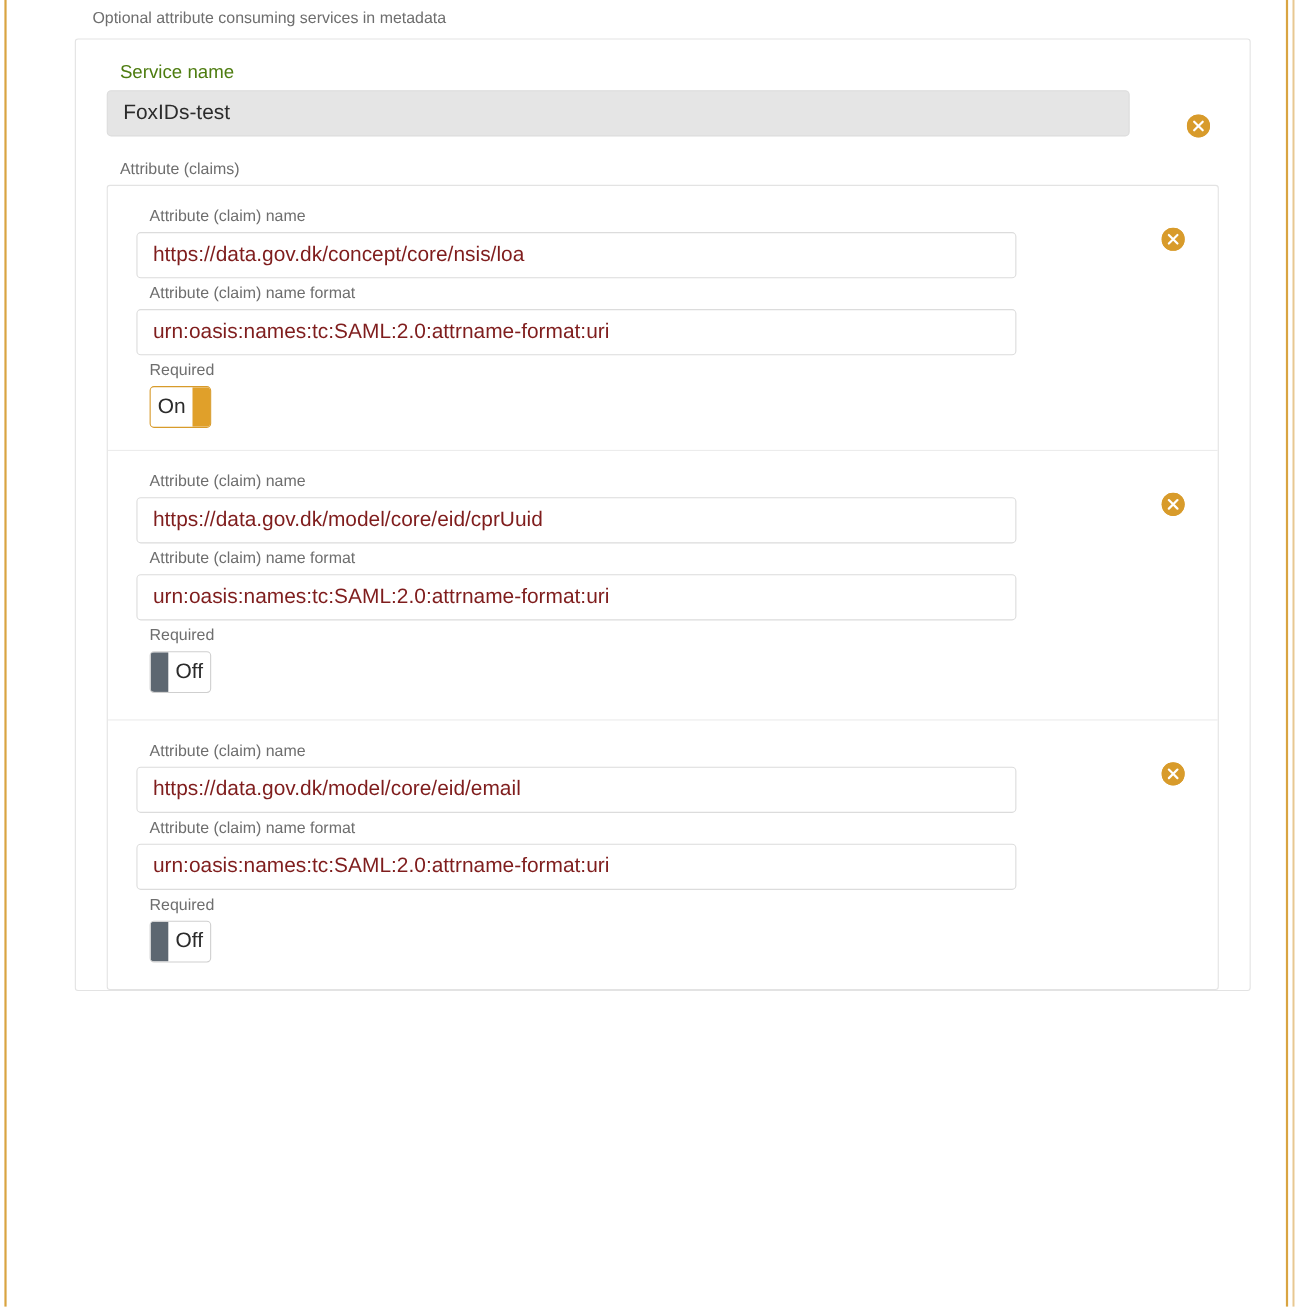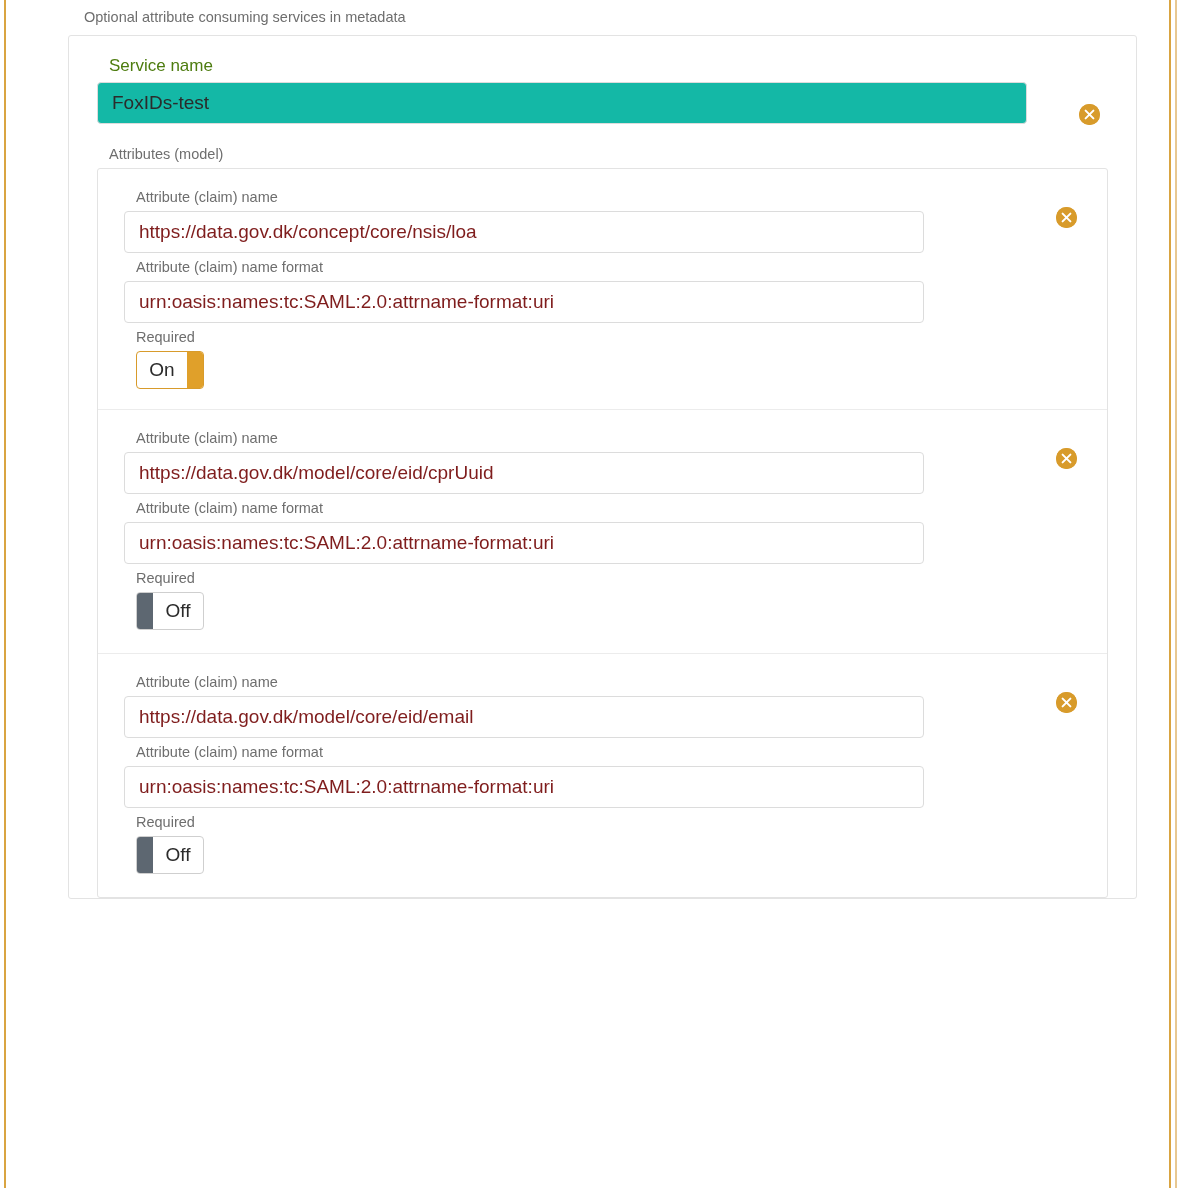--- a/index.html
+++ b/index.html
@@ -63,21 +63,21 @@
   }
   .text-input {
     display: block;
     width: 930px;
     box-sizing: border-box;
     font-size: 19px;
     color: #2b2b2b;
     padding: 9px 14px;
     border: 1px solid #dcdcdc;
     border-radius: 4px;
-    background: #14b8a6;
+    background: #e5e5e5;
     outline: none;
     font-family: "Liberation Sans", sans-serif;
   }
 
   
   .remove-btn {
     position: absolute;
     width: 21px;
     height: 21px;
     border-radius: 50%;
@@ -136,21 +136,21 @@
     font-family: "Liberation Sans", sans-serif;
   }
   .attr-remove { right: 30px; top: 38px; }
 
   
   .toggle {
     display: inline-flex;
     align-items: stretch;
     margin-left: 12px;
     height: 38px;
-    width: 68px;
+    width: 56px;
     border-radius: 4px;
     overflow: hidden;
     cursor: pointer;
     box-sizing: border-box;
   }
   .toggle.on {
     border: 1px solid #d89b2b;
     background: #fff;
     flex-direction: row;
   }
@@ -199,21 +199,21 @@
     </button>
 
     <div class="field-block">
       <div class="field-label">Service name</div>
       <input class="text-input" type="text" value="FoxIDs-test" style="">
     </div>
 
     <div class="field-block">
     </div>
 
-    <div class="attrs-label">Attributes (model)</div>
+    <div class="attrs-label">Attribute (claims)</div>
 
     <div class="attrs-card">
 
       <div class="attr-item">
         <button class="remove-btn attr-remove">
           <svg width="21" height="21" viewBox="0 0 21 21">
             <circle cx="10.5" cy="10.5" r="10.5" fill="#d89b2b"></circle>
             <path d="M6.6 6.6 L14.4 14.4 M14.4 6.6 L6.6 14.4" stroke="#ffffff" stroke-width="2" stroke-linecap="round"></path>
           </svg>
         </button>

